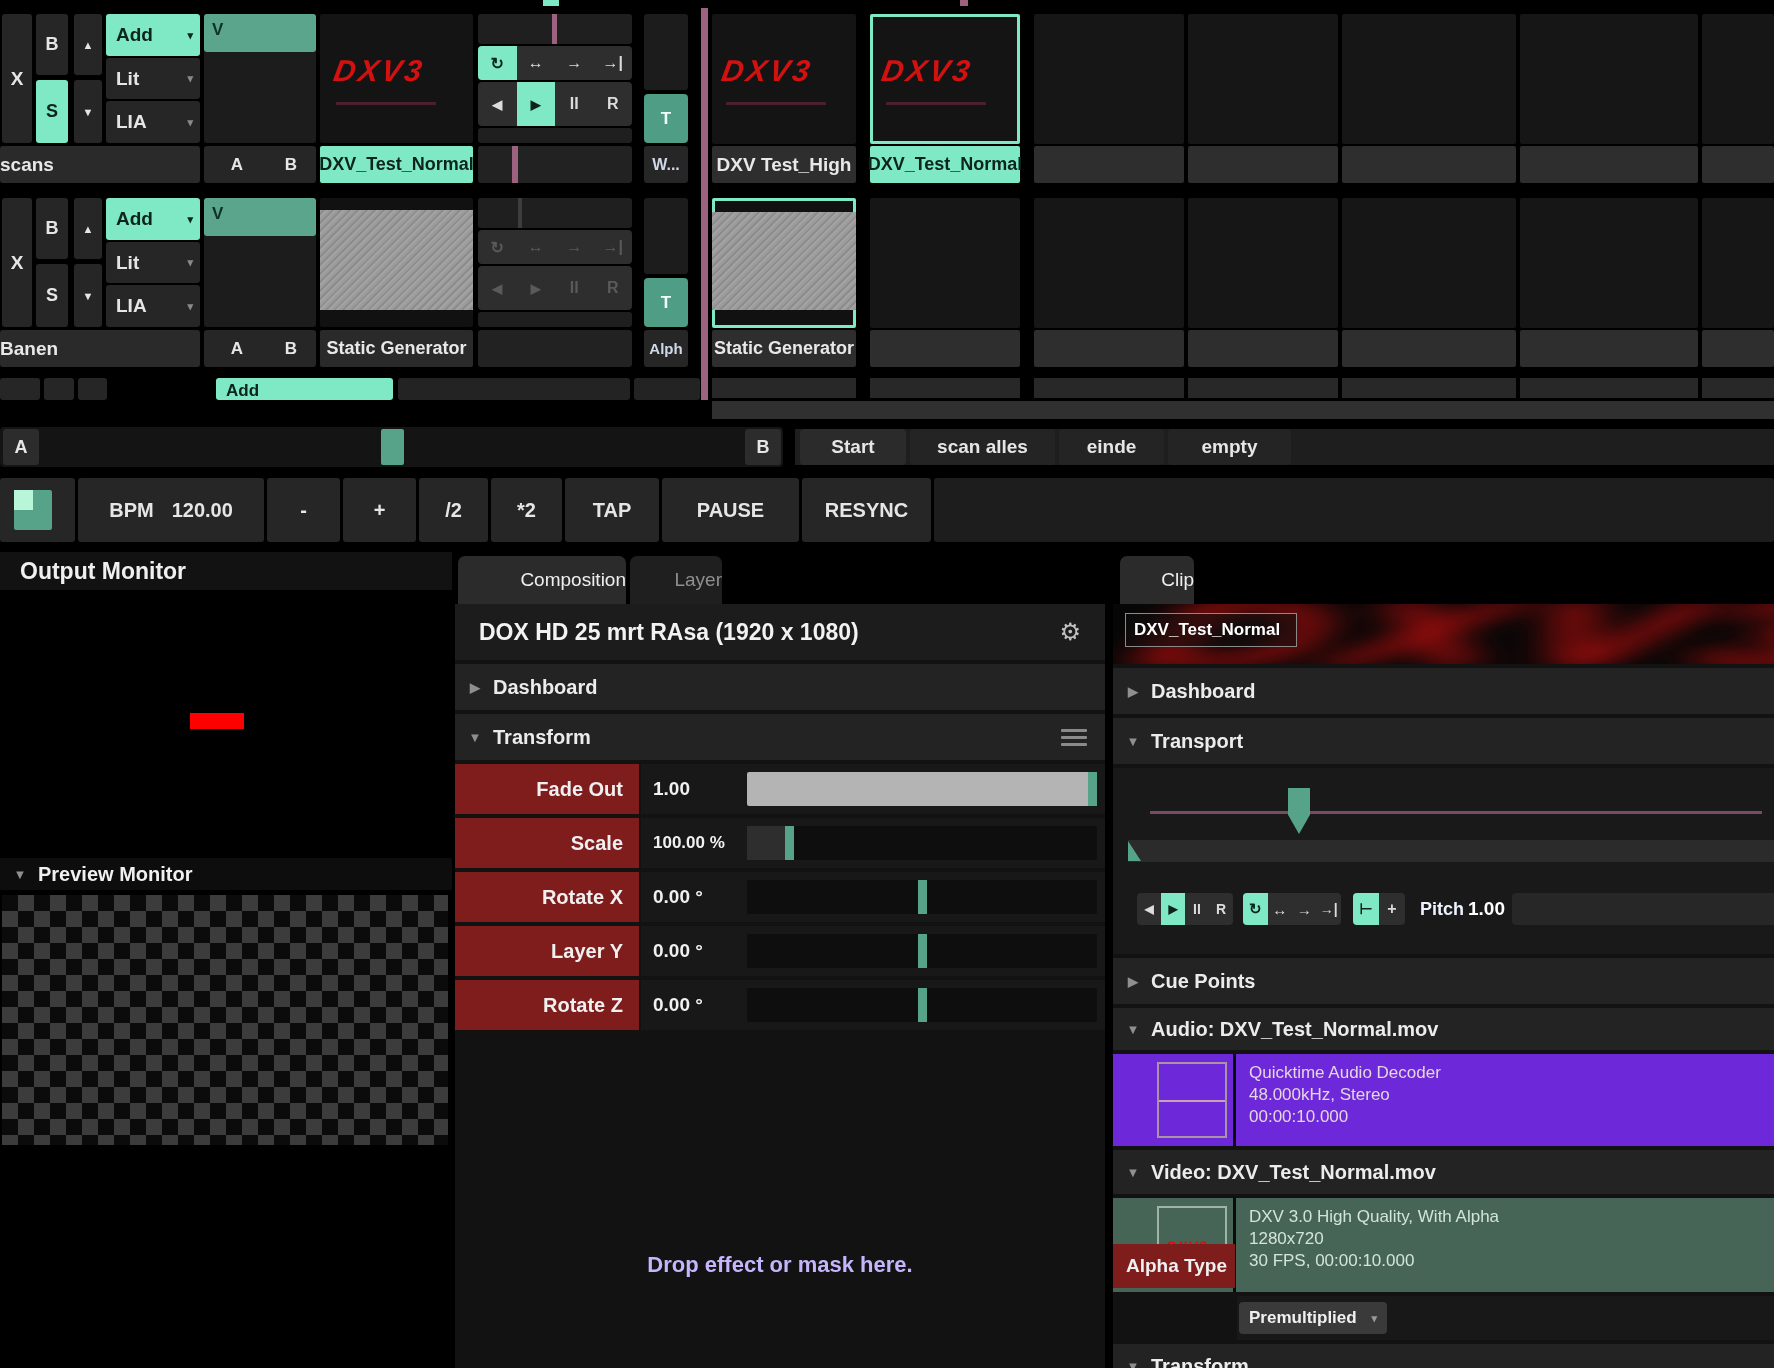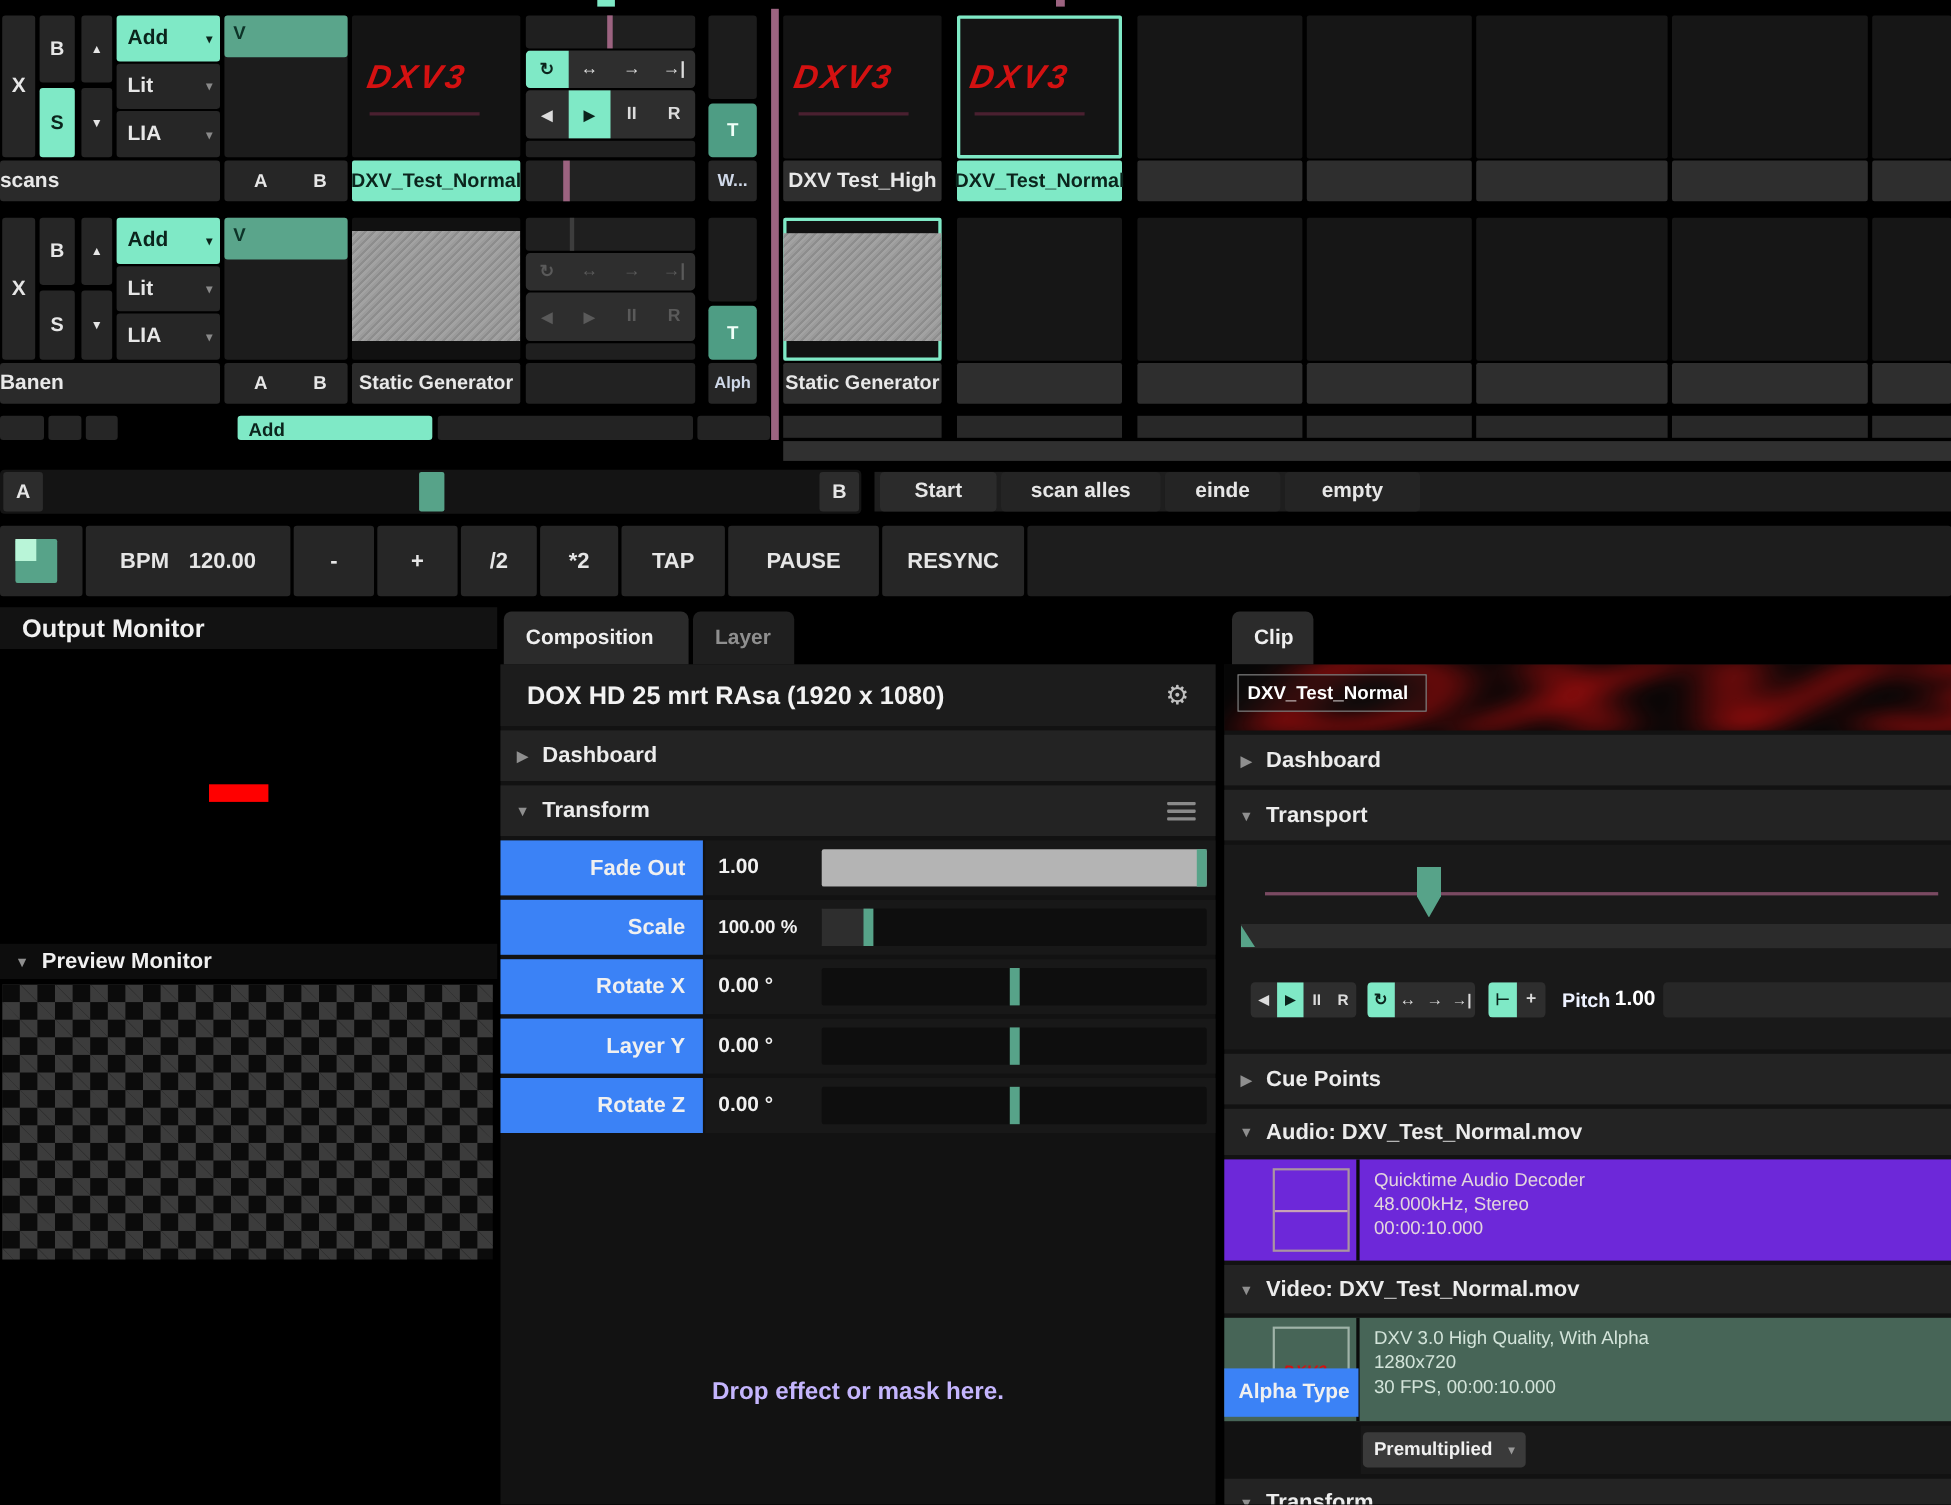--- a/index.html
+++ b/index.html
@@ -23,37 +23,37 @@
   .tcell{flex:1;display:flex;align-items:center;justify-content:center;
          font-weight:bold;font-size:16px;color:#dcdcdc;}
   .tgroup{display:flex;background:#2e2e2e;border-radius:4px;overflow:hidden;}
   .dim .tcell{color:#5a5a5a;}
   .labelcell{background:#2a2a2a;border-radius:3px;display:flex;align-items:center;
              font-weight:bold;font-size:19px;color:#e8e8e8;padding-left:0;}
   .gridlabel{background:#2e2e2e;border-radius:2px;display:flex;align-items:center;
              justify-content:center;font-weight:bold;font-size:19px;color:#e8e8e8;}
   .thumb{background:#161616;border-radius:2px;overflow:hidden;}
   .sel{outline:3px solid #7fe9c6;outline-offset:-3px;}
-  .pRow-label{background:#3b82f6;display:flex;align-items:center;justify-content:flex-end;
+  .pRow-label{background:#7f1d1d;display:flex;align-items:center;justify-content:flex-end;
               padding-right:16px;font-weight:bold;font-size:20px;color:#f0f0f0;}
   .pRow-right{background:#181818;display:flex;align-items:center;}
   .pVal{width:94px;padding-left:12px;font-weight:bold;font-size:19px;color:#f0f0f0;}
   .track{position:relative;height:34px;background:#0e0e0e;border-radius:2px;flex:0 0 350px;}
   .handle{position:absolute;top:0;width:9px;height:34px;background:#57a389;}
   .s-full .fill{position:absolute;inset:0;background:#b4b4b4;border-radius:2px;}
   .s-full .handle{right:0;}
   .s-low .fill{position:absolute;top:0;left:0;bottom:0;width:44px;background:#2e2e2e;}
   .s-low .handle{left:38px;}
   .s-center .handle{left:171px;}
   .checker{background-color:#0b0b0b;
     background-image:linear-gradient(45deg,#3c3c3c 25%,transparent 25%,transparent 75%,#3c3c3c 75%),
                      linear-gradient(45deg,#3c3c3c 25%,transparent 25%,transparent 75%,#3c3c3c 75%);
     background-size:32px 32px;background-position:0 0,16px 16px;}
-  .tab{display:flex;align-items:center;justify-content:flex-start;font-weight:bold;font-size:19px;
-       border-radius:7px 7px 0 0;padding-left:20px;}
+  .tab{display:flex;align-items:center;justify-content:flex-end;font-weight:normal;font-size:19px;
+       border-radius:7px 7px 0 0;}
   .tab.on{background:#2b2b2b;color:#efefef;}
   .tab.off{background:#1f1f1f;color:#8f8f8f;}
   .hamb span{display:block;width:26px;height:3px;background:#8a8a8a;margin:4px 0;border-radius:1px;}
   .infoline{font-size:17px;line-height:22px;white-space:nowrap;}
   .pent{clip-path:polygon(0 0,100% 0,100% 58%,50% 100%,0 58%);background:#57a389;}
   .wedge{clip-path:polygon(0 0,100% 100%,0 100%);background:#57a389;}
   .ddown{background:#3a3a3a;border-radius:4px;display:flex;align-items:center;
          font-weight:bold;font-size:17px;color:#f0f0f0;padding:0 10px;}
 </style>
 </head>

